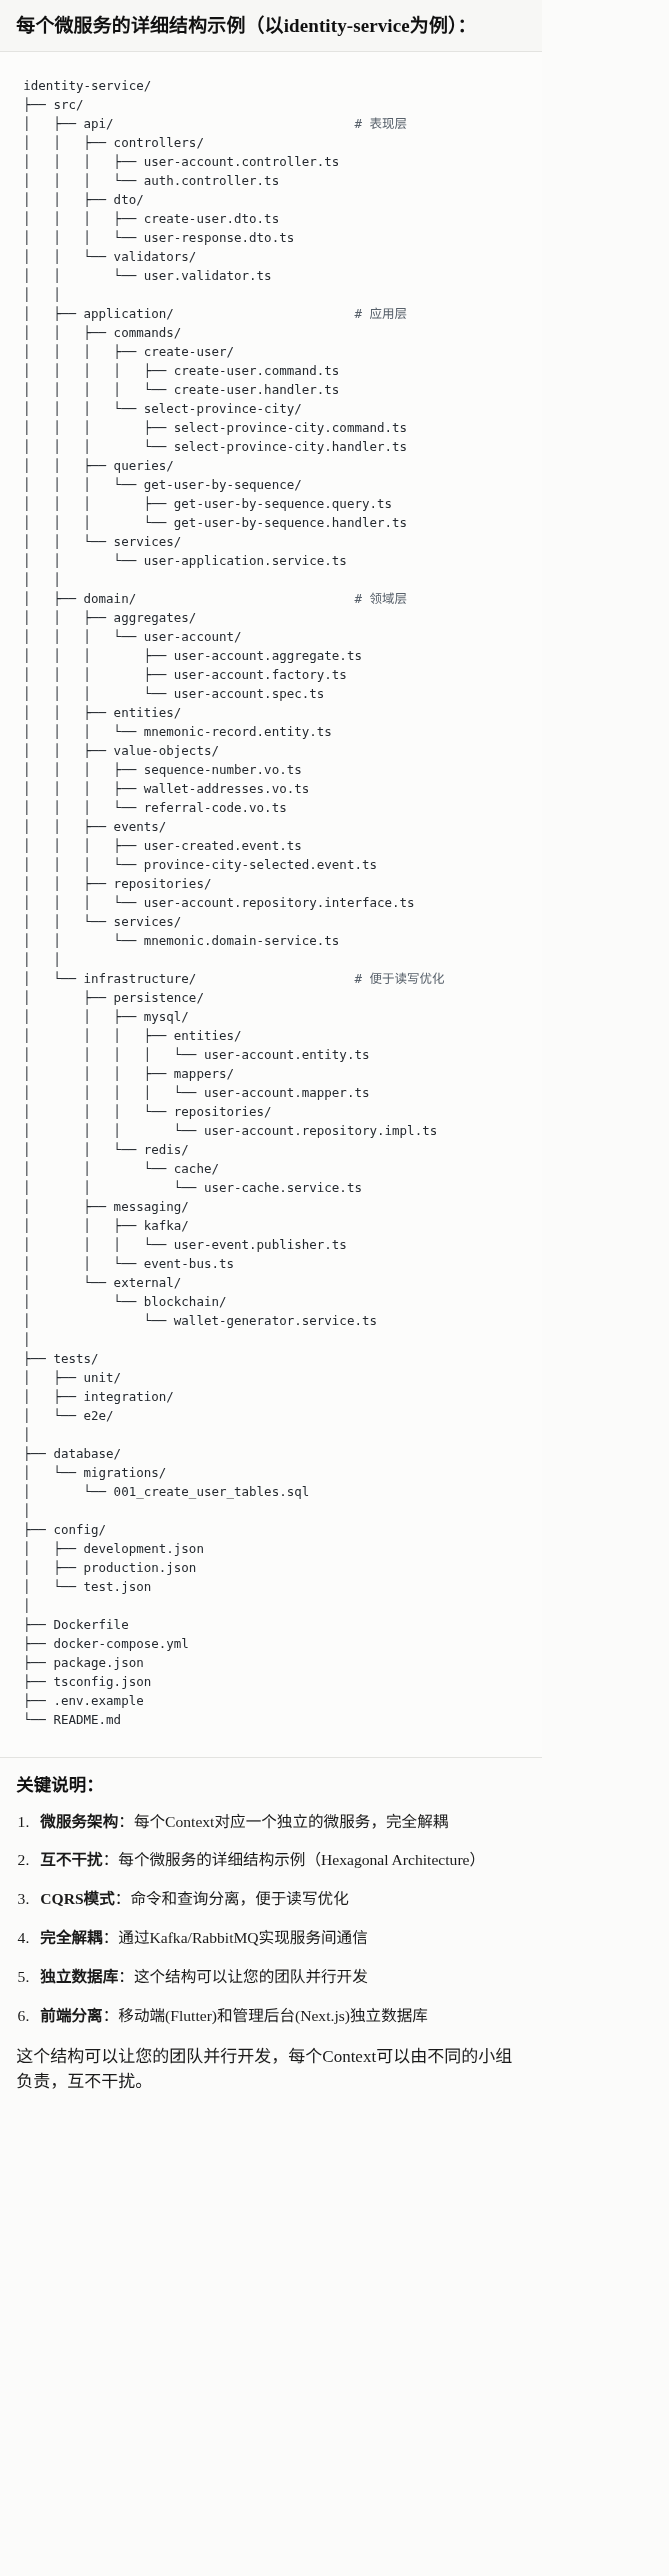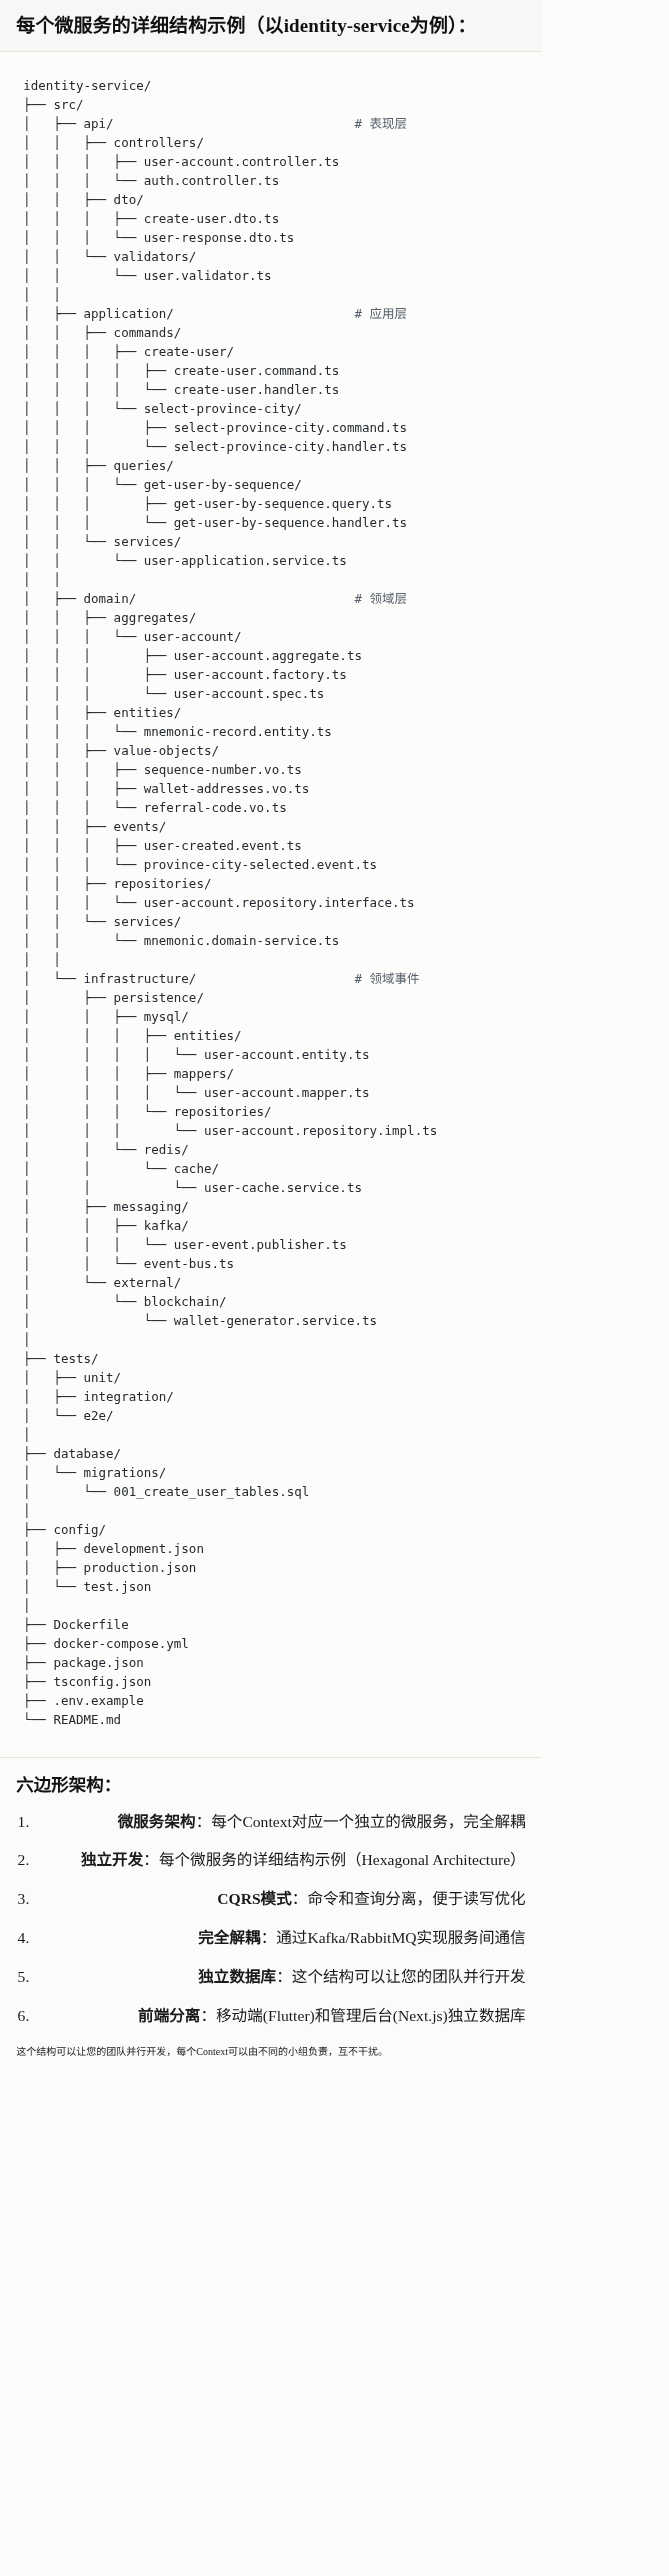--- a/index.html
+++ b/index.html
@@ -71,21 +71,20 @@
     font-weight: bold;
     font-family: "Liberation Serif", "DejaVu Serif", serif;
     color: #111111;
     line-height: 1.3;
   }
   ol.notes-list {
     margin: 0;
     padding: 0;
     list-style: none;
     counter-reset: notes;
-    text-align: right;
   }
   ol.notes-list li {
     counter-increment: notes;
     font-family: "Liberation Serif", "DejaVu Serif", serif;
     font-size: 15.6px;
     line-height: 1.45;
     color: #1a1a1a;
     margin: 0 0 16.3px 0;
     padding-left: 24px;
     position: relative;
@@ -101,21 +100,21 @@
   }
   ol.notes-list li .term {
     font-weight: bold;
   }
   ol.notes-list li .desc {
     font-weight: normal;
   }
   .closing {
     margin: 10px 0 0 0;
     font-family: "Liberation Serif", "DejaVu Serif", serif;
-    font-size: 10px;
+    font-size: 17px;
     line-height: 1.5;
     color: #1a1a1a;
   }
 </style>
 </head>
 <body>
 
 <div class="page">
 
   <header class="doc-heading">
@@ -163,21 +162,21 @@
 │   │   │   ├── wallet-addresses.vo.ts
 │   │   │   └── referral-code.vo.ts
 │   │   ├── events/
 │   │   │   ├── user-created.event.ts
 │   │   │   └── province-city-selected.event.ts
 │   │   ├── repositories/
 │   │   │   └── user-account.repository.interface.ts
 │   │   └── services/
 │   │       └── mnemonic.domain-service.ts
 │   │
-│   └── infrastructure/                     <span class="cmt"># 领域事件</span>
+│   └── infrastructure/                     <span class="cmt"># 便于读写优化</span>
 │       ├── persistence/
 │       │   ├── mysql/
 │       │   │   ├── entities/
 │       │   │   │   └── user-account.entity.ts
 │       │   │   ├── mappers/
 │       │   │   │   └── user-account.mapper.ts
 │       │   │   └── repositories/
 │       │   │       └── user-account.repository.impl.ts
 │       │   └── redis/
 │       │       └── cache/
@@ -206,24 +205,24 @@
 │
 ├── Dockerfile
 ├── docker-compose.yml
 ├── package.json
 ├── tsconfig.json
 ├── .env.example
 └── README.md</pre>
   </section>
 
   <section class="notes-block">
-    <h2 class="notes-title">六边形架构：</h2>
+    <h2 class="notes-title">关键说明：</h2>
     <ol class="notes-list" id="notes-list">
         <li><span class="term">微服务架构</span><span class="desc">：每个Context对应一个独立的微服务，完全解耦</span></li>
-        <li><span class="term">独立开发</span><span class="desc">：每个微服务的详细结构示例（Hexagonal Architecture）</span></li>
+        <li><span class="term">互不干扰</span><span class="desc">：每个微服务的详细结构示例（Hexagonal Architecture）</span></li>
         <li><span class="term">CQRS模式</span><span class="desc">：命令和查询分离，便于读写优化</span></li>
         <li><span class="term">完全解耦</span><span class="desc">：通过Kafka/RabbitMQ实现服务间通信</span></li>
         <li><span class="term">独立数据库</span><span class="desc">：这个结构可以让您的团队并行开发</span></li>
         <li><span class="term">前端分离</span><span class="desc">：移动端(Flutter)和管理后台(Next.js)独立数据库</span></li>
       </ol>
     <p class="closing">这个结构可以让您的团队并行开发，每个Context可以由不同的小组负责，互不干扰。</p>
   </section>
 
 </div>
 

